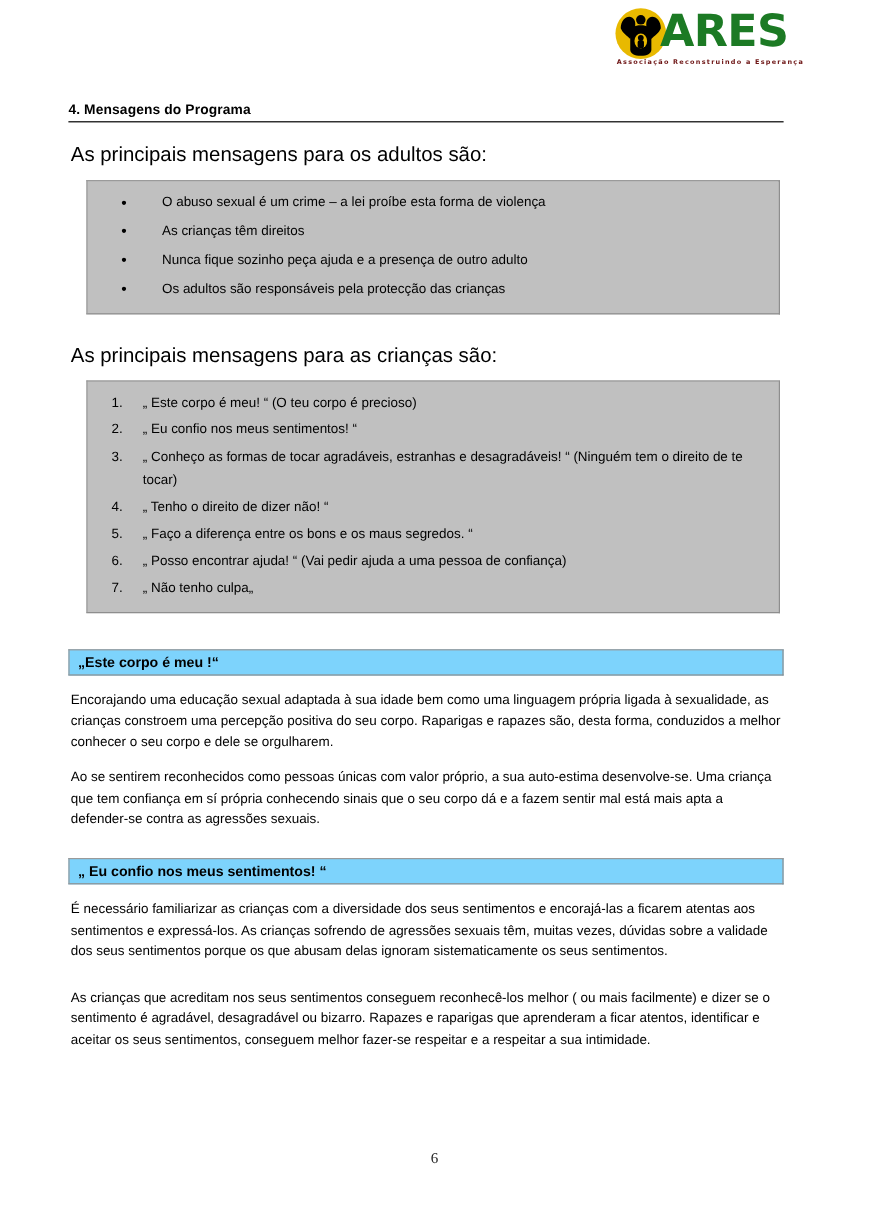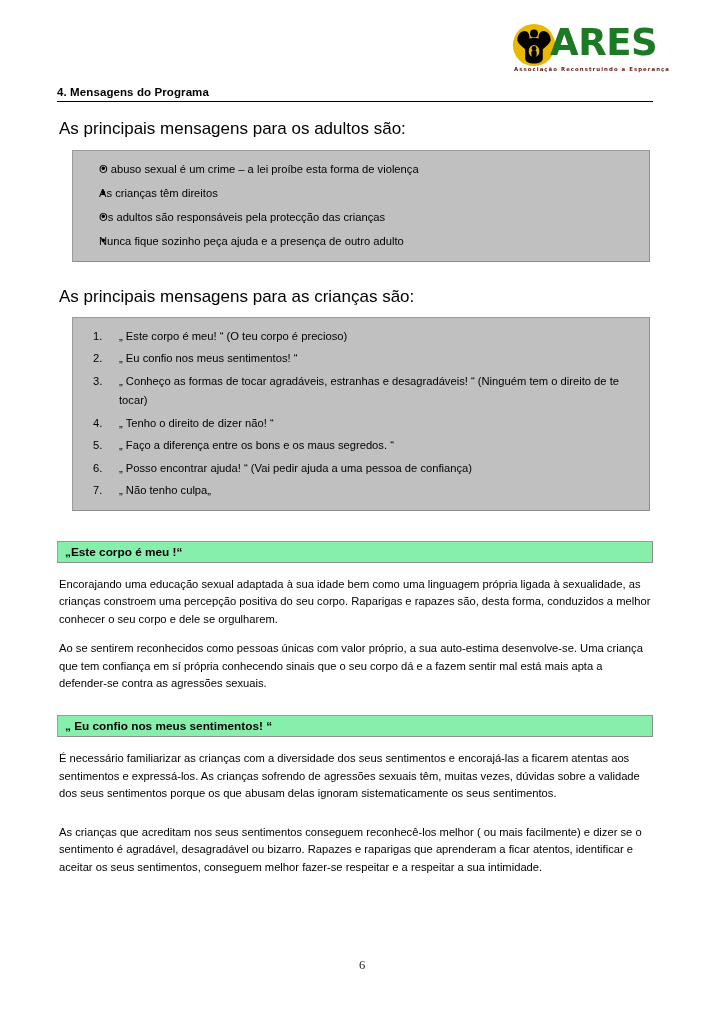--- a/index.html
+++ b/index.html
@@ -12,21 +12,21 @@
     height: 1024px;
     position: relative;
     font-family: "Liberation Sans", sans-serif;
     color: #000000;
     overflow: hidden;
   }
 
   
   .logo-wrap {
     position: absolute;
-    top: 21px;
+    top: 4px;
     left: 512px;
     width: 176px;
     height: 58px;
   }
   .logo-mark {
     position: absolute;
     left: 0px;
     top: 2px;
     width: 44px;
     height: 44px;
@@ -92,21 +92,21 @@
 
   ul.bullets, ol.numlist {
     margin: 0;
     padding: 0;
     list-style: none;
   }
   ul.bullets li, ol.numlist li {
     font-size: 11.2px;
     line-height: 19.5px;
     position: relative;
-    padding-left: 26px;
+    padding-left: 62px;
     margin: 0;
   }
   ul.bullets li { margin-bottom: 4.5px; }
   ul.bullets li:last-child { margin-bottom: 0; }
   ul.bullets li::before {
     content: "\2022";
     position: absolute;
     left: 28px;
     top: -1px;
     font-size: 13px;
@@ -120,21 +120,21 @@
   ol.numlist li .num {
     position: absolute;
     left: 20px;
     top: 0;
     width: 24px;
     font-size: 11.2px;
   }
 
   
   .section-bar {
-    background: #86efac;
+    background: #7dd3fc;
     border: 1px solid #9a9a9a;
     border-right-color: #8e8e8e;
     border-bottom-color: #8e8e8e;
     box-sizing: border-box;
     width: 596px;
     height: 22px;
     line-height: 20px;
     padding-left: 7px;
     font-size: 11.8px;
     font-weight: bold;
@@ -185,22 +185,22 @@
 <div class="content">
 
   <div class="doc-title">4. Mensagens do Programa</div>
 
   <div class="lead">As principais mensagens para os adultos são:</div>
 
   <div class="gray-box">
     <ul class="bullets">
       <li>O abuso sexual é um crime – a lei proíbe esta forma de violença</li>
       <li>As crianças têm direitos</li>
+      <li>Nunca fique sozinho peça ajuda e a presença de outro adulto</li>
       <li>Os adultos são responsáveis pela protecção das crianças</li>
-      <li>Nunca fique sozinho peça ajuda e a presença de outro adulto</li>
     </ul>
   </div>
 
   <div class="lead" style="margin-top:25px;">As principais mensagens para as crianças são:</div>
 
   <div class="gray-box numbered">
     <ol class="numlist">
       <li><span class="num">1.</span><span>„ Este corpo é meu! “ (O teu corpo é precioso)</span></li>
       <li><span class="num">2.</span><span>„ Eu confio nos meus sentimentos! “</span></li>
       <li><span class="num">3.</span><span>„ Conheço as formas de tocar agradáveis, estranhas e desagradáveis! “ (Ninguém tem o direito de te tocar)</span></li>

